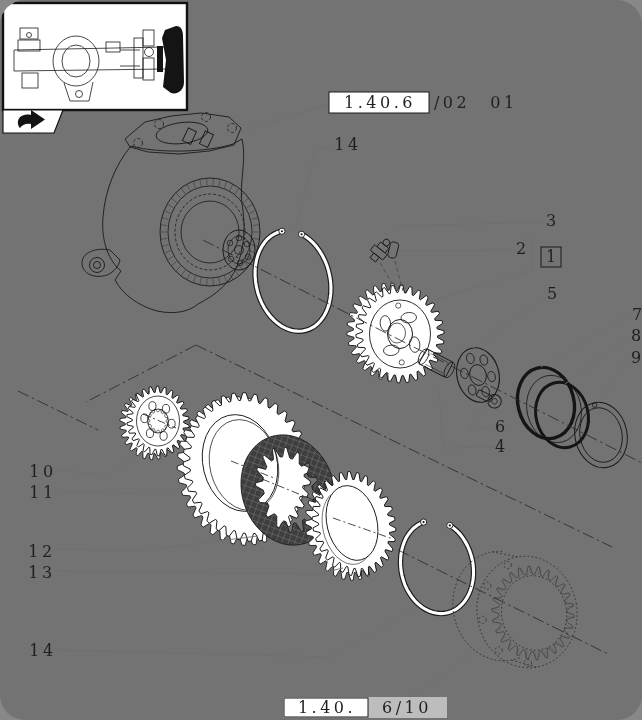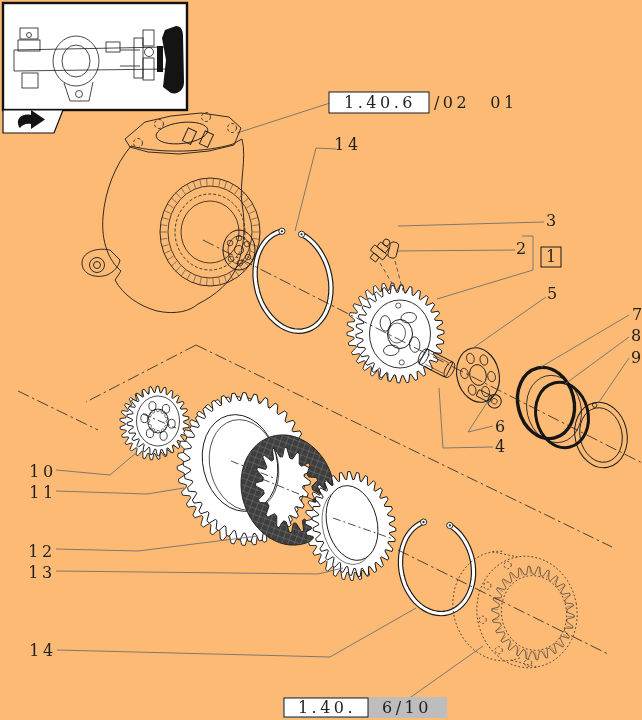--- a/index.html
+++ b/index.html
@@ -1,17 +1,17 @@
 <!DOCTYPE html>
 <html><head>
 <meta charset="utf-8">
 <style>
   html,body{margin:0;padding:0;background:#888;}
-  .page{position:relative;width:642px;height:720px;background:#fdba74;margin:0 auto;overflow:hidden;
-        font-family:"DejaVu Serif", serif;}
+  .page{position:relative;width:642px;height:720px;background:#737373;margin:0 auto;overflow:hidden;
+        font-family:"DejaVu Serif", serif;border-radius:25px;}
   svg{display:block;}
   .co{font:16px "DejaVu Serif", serif;fill:#1f1f1f;text-anchor:middle;}
   .sp{letter-spacing:3.5px;}
   .ref{font:16px "DejaVu Serif", serif;fill:#1f1f1f;text-anchor:middle;letter-spacing:3.5px;}
   .ldr{stroke:#6f6f6f;stroke-width:0.9;fill:none;}
   .cons{stroke:#2b2b2b;stroke-width:0.85;fill:none;stroke-dasharray:12 3.5 2.5 3.5;}
   .consS{stroke:#2b2b2b;stroke-width:0.85;fill:none;stroke-dasharray:8 3 2 3;}
   .ln{stroke:#1a1a1a;fill:none;}
   .hid{stroke:#4a4a4a;stroke-width:0.9;fill:none;stroke-dasharray:4 3;}
 </style>

